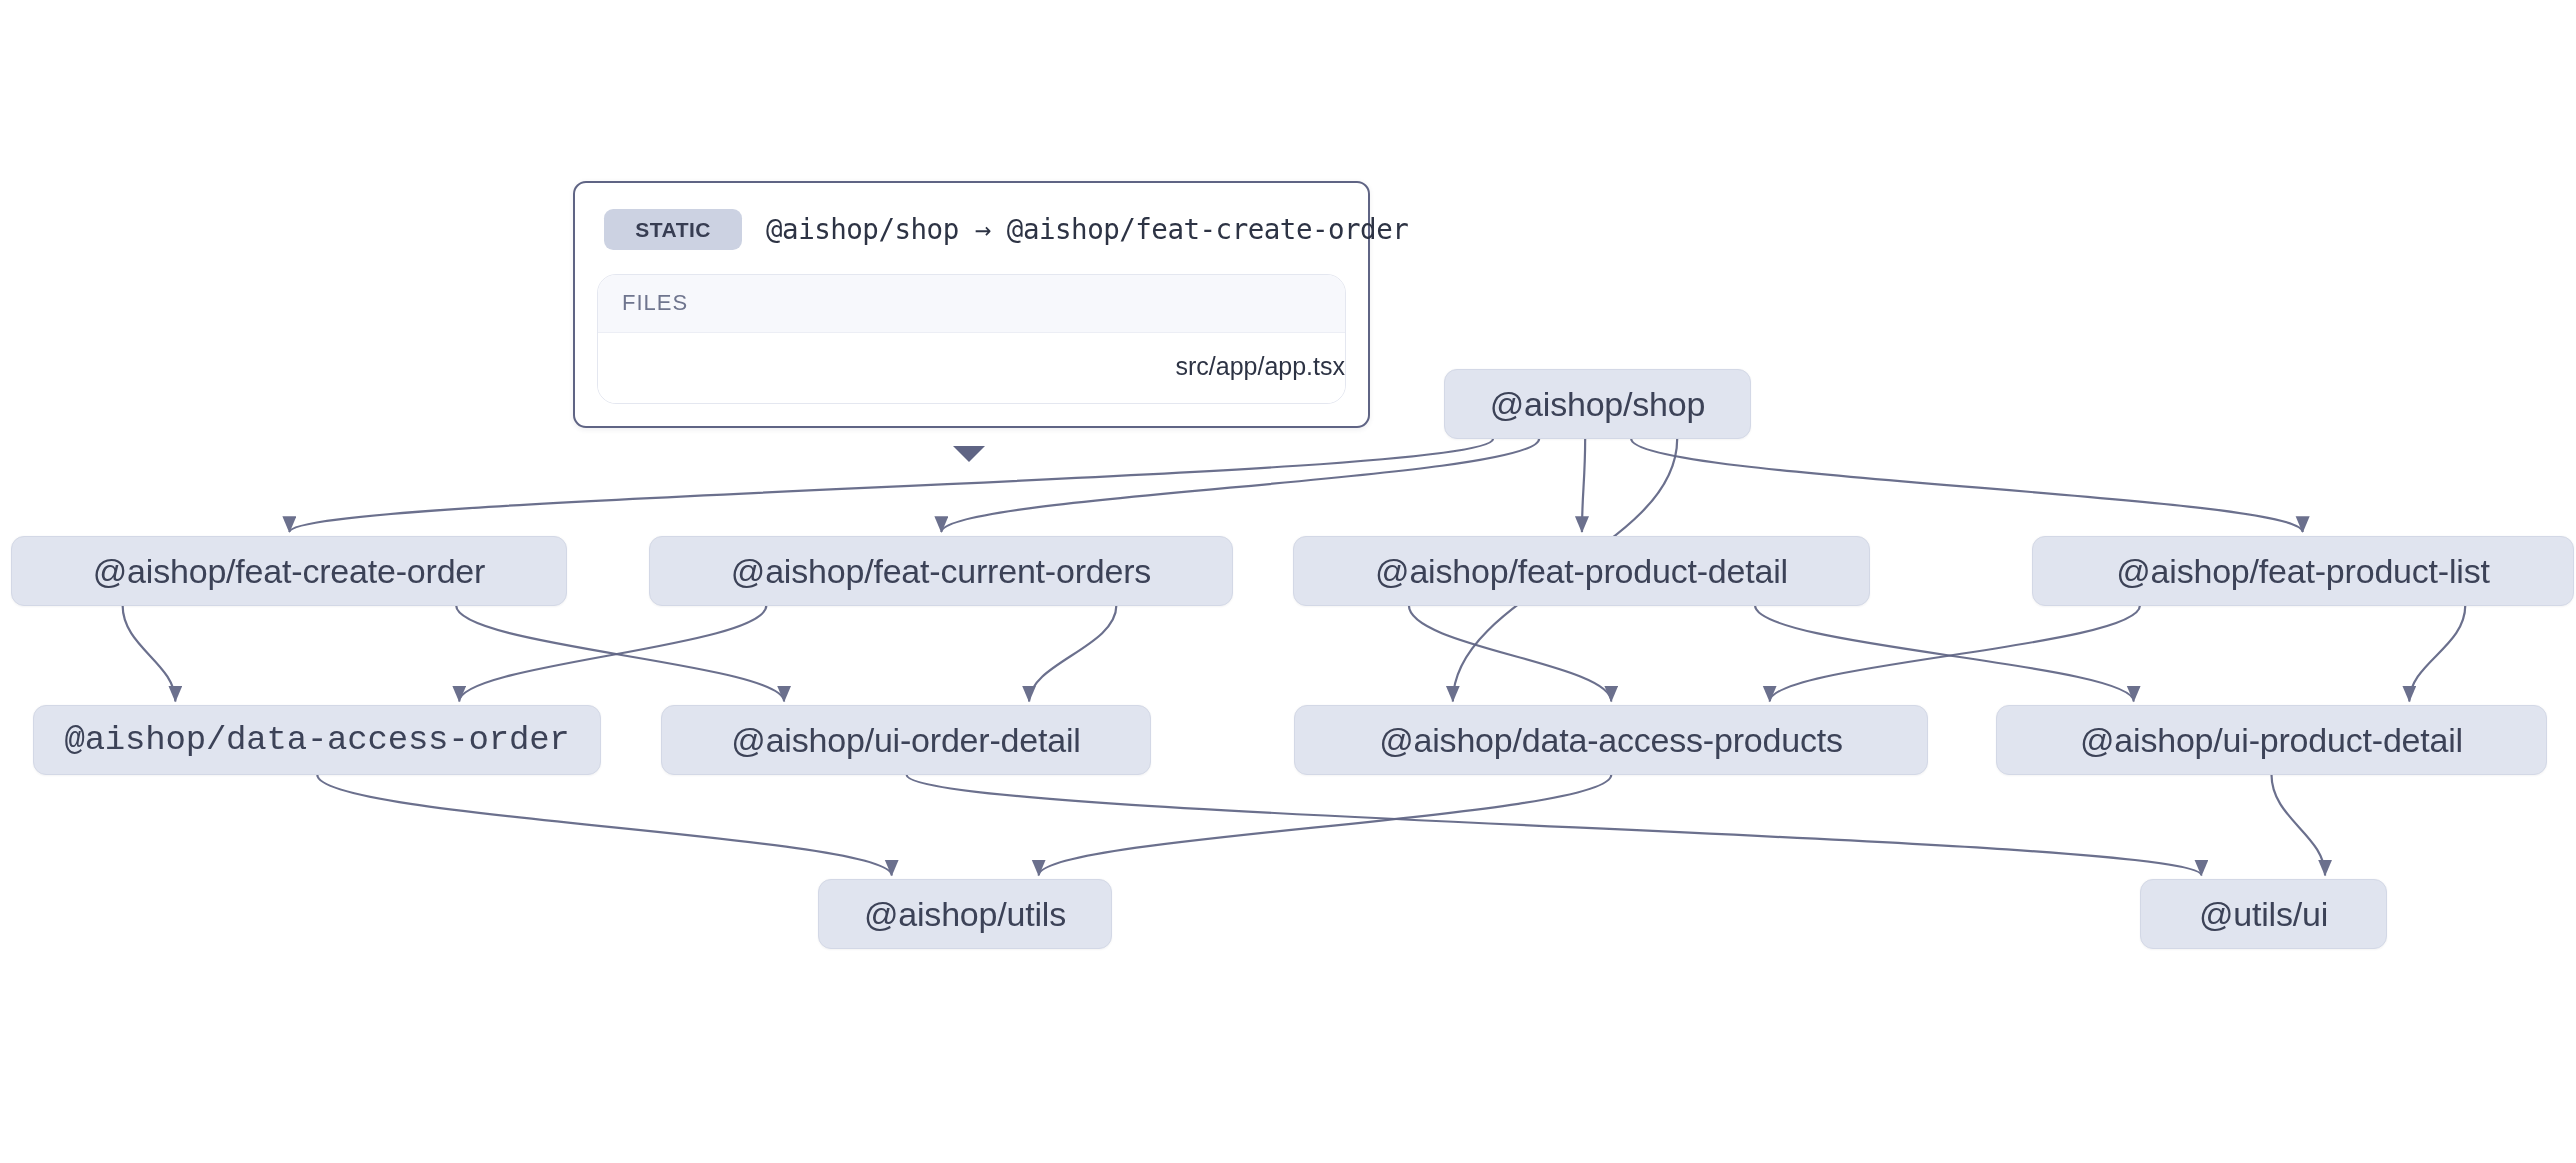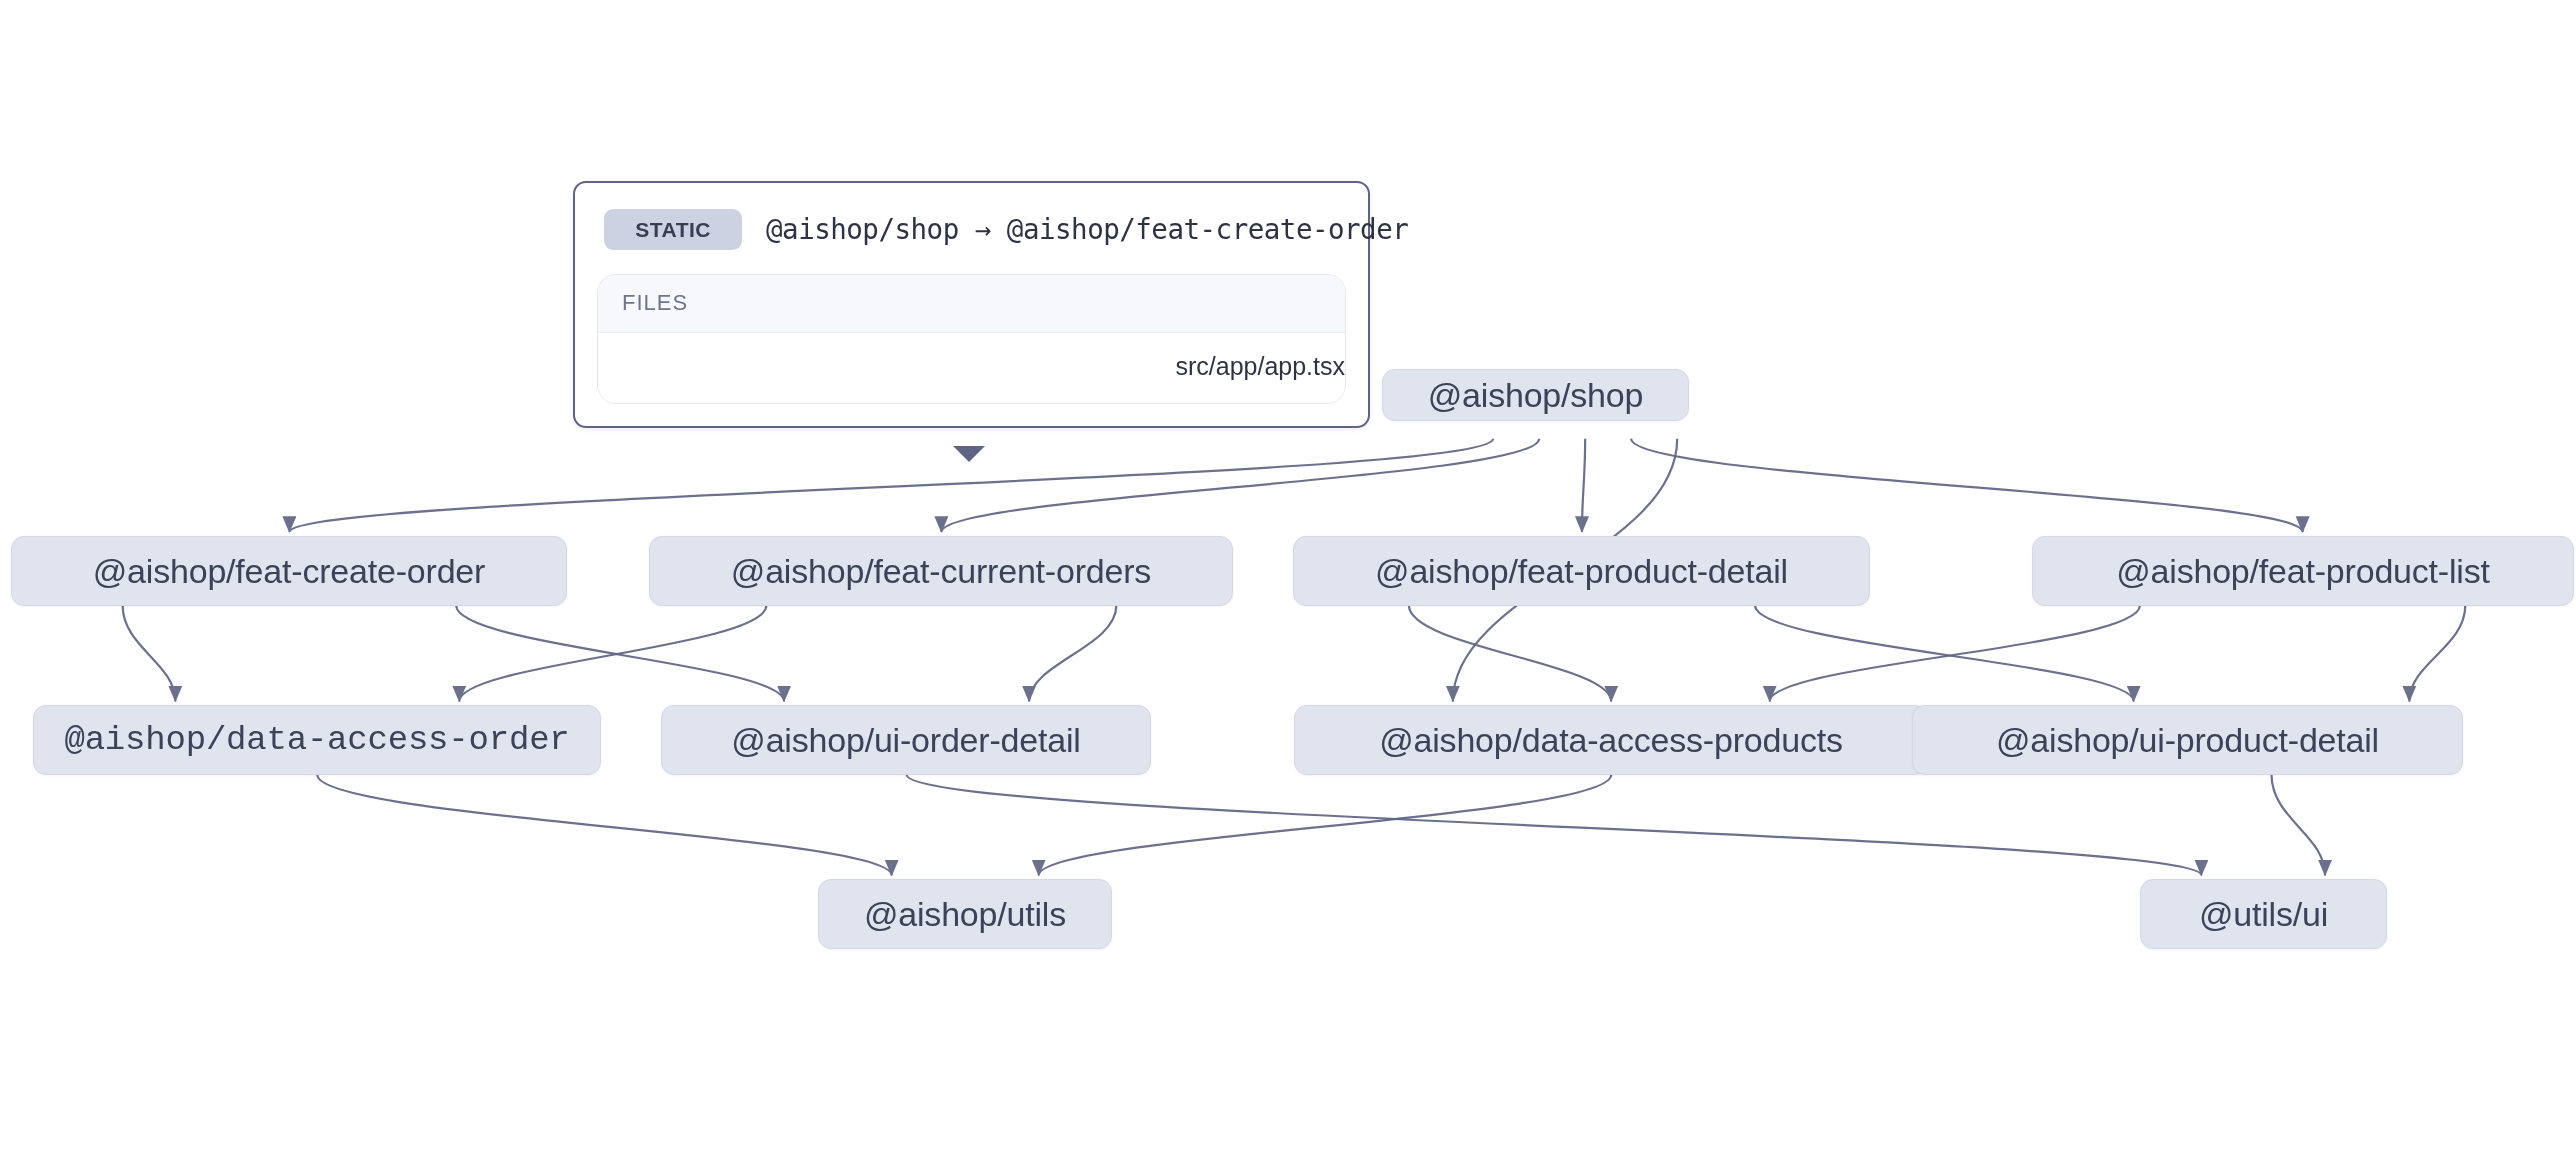--- a/index.html
+++ b/index.html
@@ -161,21 +161,21 @@
         <path class="edge-path" d="M 2336.4 661 C 2336.4 706.78, 1932 724.22, 1932 766" marker-end="url(#arrowhead)"></path>
         <path class="edge-path" d="M 2691.6 661 C 2691.6 706.78, 2630.5 724.22, 2630.5 766" marker-end="url(#arrowhead)"></path>
         <path class="edge-path" d="M 346 846 C 346 893.88, 973.25 912.12, 973.25 956" marker-end="url(#arrowhead)"></path>
         <path class="edge-path" d="M 1759 846 C 1759 893.88, 1133.75 912.12, 1133.75 956" marker-end="url(#arrowhead)"></path>
         <path class="edge-path" d="M 989.5 846 C 989.5 893.88, 2403.5 912.12, 2403.5 956" marker-end="url(#arrowhead)"></path>
         <path class="edge-path" d="M 2480 846 C 2480 893.88, 2538.5 912.12, 2538.5 956" marker-end="url(#arrowhead)"></path>
       </g>
   </svg>
 
   <div id="nodes-layer">
-      <div class="graph-node" style="left: 1382px; top: 369px; width: 307px; height: 52px;">
+      <div class="graph-node" style="left: 1444px; top: 369px; width: 307px; height: 70px;">
         <span class="node-label">@aishop/shop</span>
       </div>
       <div class="graph-node" style="left: 11px; top: 536px; width: 556px; height: 70px;">
         <span class="node-label">@aishop/feat-create-order</span>
       </div>
       <div class="graph-node" style="left: 649px; top: 536px; width: 584px; height: 70px;">
         <span class="node-label">@aishop/feat-current-orders</span>
       </div>
       <div class="graph-node" style="left: 1293px; top: 536px; width: 577px; height: 70px; text-align: center;">
         <span class="node-label">@aishop/feat-product-detail</span>
@@ -185,21 +185,21 @@
       </div>
       <div class="graph-node" style="left: 33px; top: 705px; width: 568px; height: 70px; font-family: Liberation Mono, monospace;">
         <span class="node-label">@aishop/data-access-order</span>
       </div>
       <div class="graph-node" style="left: 661px; top: 705px; width: 490px; height: 70px; justify-content: center;">
         <span class="node-label">@aishop/ui-order-detail</span>
       </div>
       <div class="graph-node" style="left: 1294px; top: 705px; width: 634px; height: 70px;">
         <span class="node-label">@aishop/data-access-products</span>
       </div>
-      <div class="graph-node" style="left: 1912px; top: 705px; width: 551px; height: 70px;">
+      <div class="graph-node" style="left: 1996px; top: 705px; width: 551px; height: 70px;">
         <span class="node-label">@aishop/ui-product-detail</span>
       </div>
       <div class="graph-node" style="left: 818px; top: 879px; width: 294px; height: 70px;">
         <span class="node-label">@aishop/utils</span>
       </div>
       <div class="graph-node" style="left: 2140px; top: 879px; width: 247px; height: 70px;">
         <span class="node-label">@utils/ui</span>
       </div>
     </div>
 

